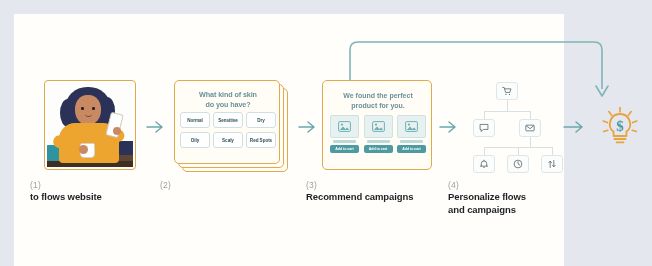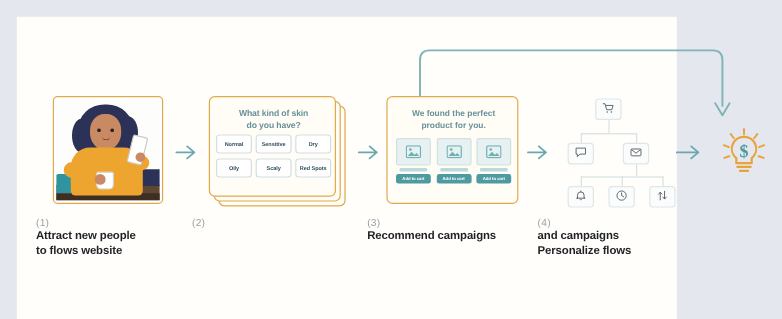--- a/index.html
+++ b/index.html
@@ -404,33 +404,32 @@
         </g>
         <path d="M20 8 A10 10 0 0 1 26.4 25.8 L26.4 30 L13.6 30 L13.6 25.8 A10 10 0 0 1 20 8 Z" fill="none" stroke="#e8a33d" stroke-width="1.8" stroke-linejoin="round"></path>
         <path d="M14.4 33 L25.6 33" stroke="#e8a33d" stroke-width="1.8" stroke-linecap="round"></path>
         <path d="M16.6 36.4 L23.4 36.4" stroke="#e8a33d" stroke-width="1.8" stroke-linecap="round"></path>
         <text x="20" y="25" text-anchor="middle" font-family="Liberation Serif, serif" font-size="15" font-weight="bold" fill="#4d9aa0">$</text>
       </svg>
     </div>
 
     <div class="abs" style="left:16px; top:166px; width:130px;">
       <div class="caption-num">(1)</div>
-      <div class="caption-text">Attract new people</div>
       <div class="caption-text">to flows website</div>
     </div>
 
     <div class="abs" style="left:146px; top:166px; width:140px;">
       <div class="caption-num">(2)</div>
     </div>
 
     <div class="abs" style="left:292px; top:166px; width:140px;">
       <div class="caption-num">(3)</div>
       <div class="caption-text">Recommend campaigns</div>
     </div>
 
     <div class="abs" style="left:434px; top:166px; width:140px;">
       <div class="caption-num">(4)</div>
+      <div class="caption-text">Personalize flows</div>
       <div class="caption-text">and campaigns</div>
-      <div class="caption-text">Personalize flows</div>
     </div>
 
   </div>
 </div>
 
 </body></html>

